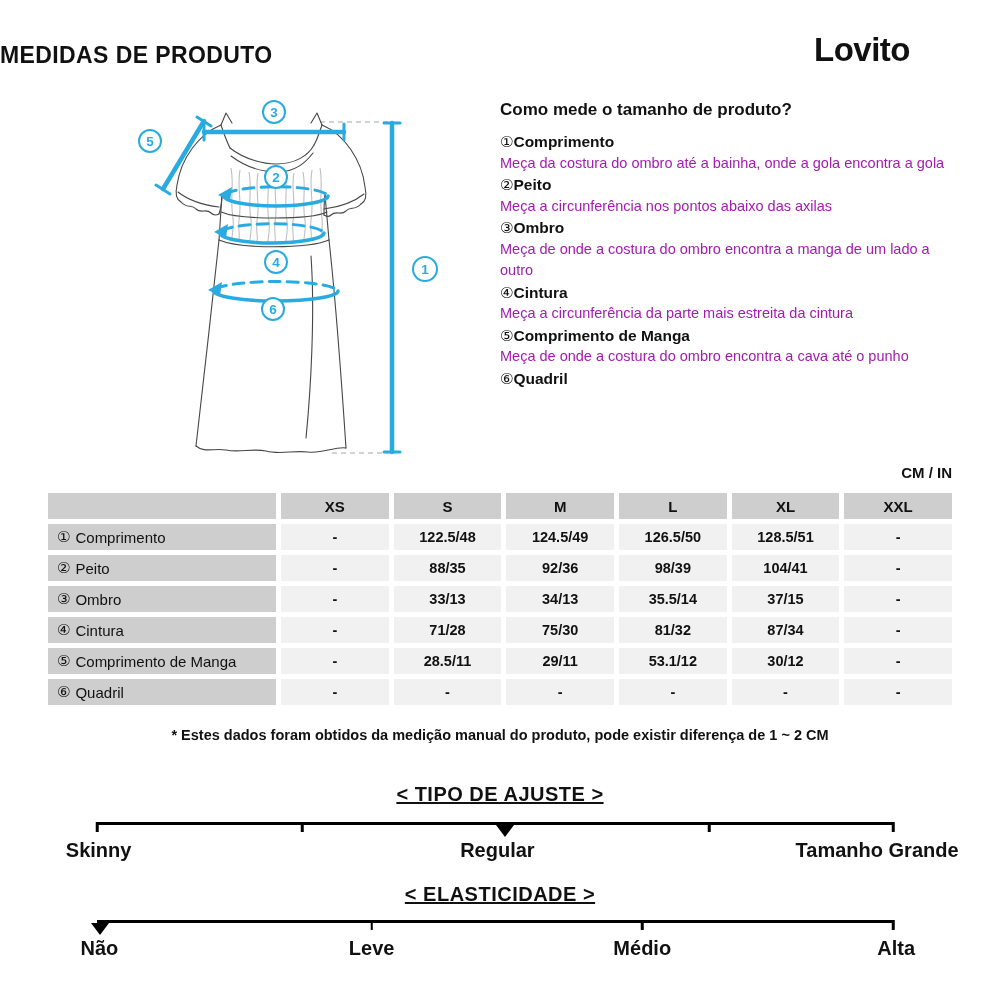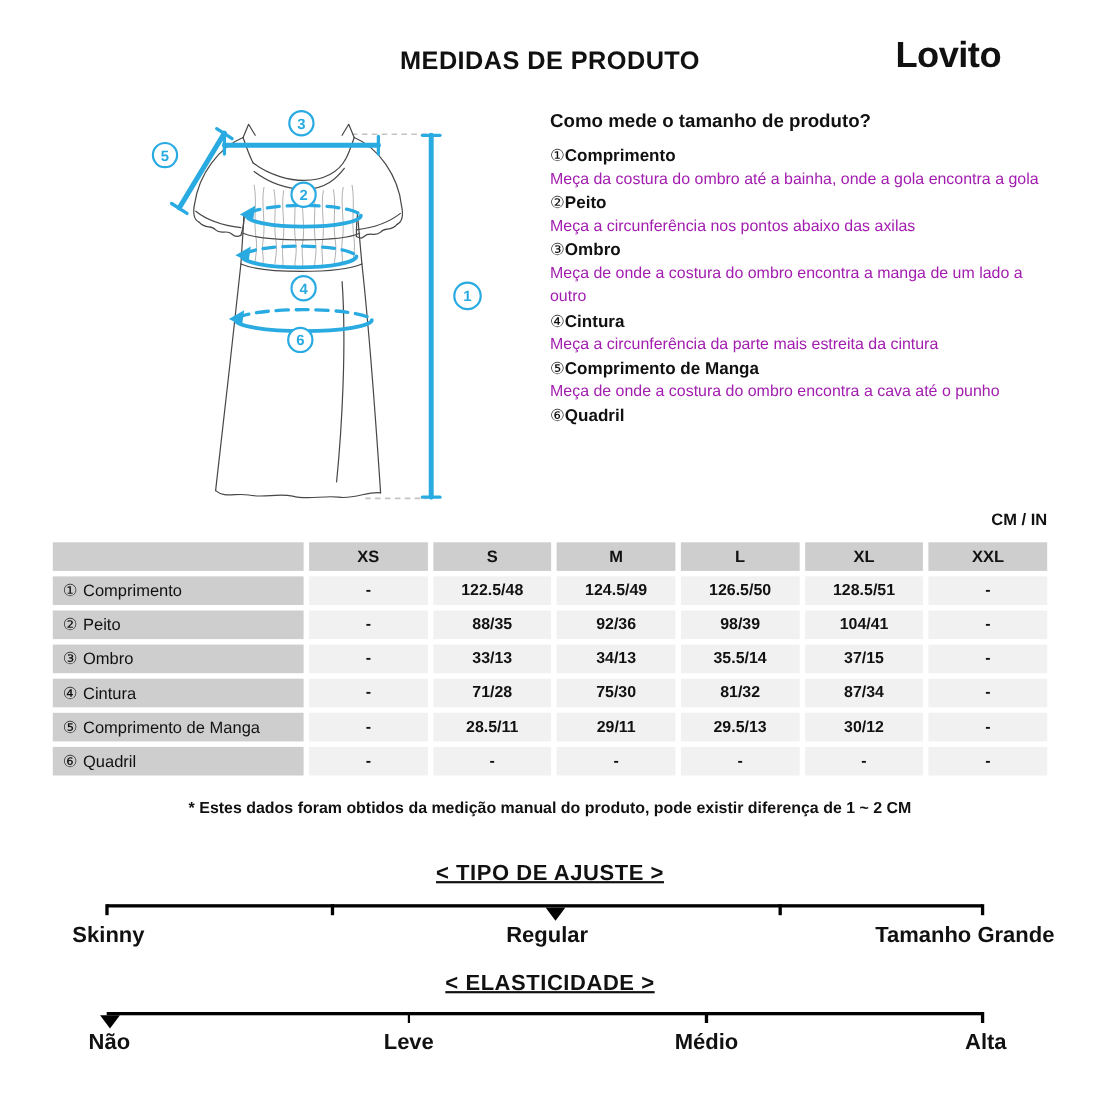--- a/index.html
+++ b/index.html
@@ -4,21 +4,21 @@
 <style>
   html,body{margin:0;padding:0;}
   body{
     width:1000px;height:1000px;position:relative;overflow:hidden;
     background:#ffffff;color:#111;
     font-family:"Liberation Sans","DejaVu Sans",sans-serif;
   }
   .abs{position:absolute;}
 
   
-  .page-title{top:42px;left:0;right:0;text-align:center;font-size:23px;font-weight:800;letter-spacing:.4px;}
+  .page-title{top:42px;left:0;right:0;font-size:23px;font-weight:800;letter-spacing:.4px;}
   .brand{top:31px;right:90px;font-size:33px;font-weight:800;letter-spacing:-.5px;}
 
   
   .diagram{left:100px;top:88px;width:360px;height:380px;}
 
   
   .guide{left:500px;top:100px;width:445px;}
   .g-heading{font-size:17px;font-weight:700;margin-bottom:11px;}
   .g-head{font-size:15.5px;font-weight:700;line-height:21.5px;}
   .g-num{font-weight:400;font-size:15px;}
@@ -227,21 +227,21 @@
   <div class="cell val">87/34</div>
   <div class="cell val">-</div>
 
   <div class="cell rowlabel">
       <span class="g-num">⑤</span>
       <span>Comprimento de Manga</span>
     </div>
   <div class="cell val">-</div>
   <div class="cell val">28.5/11</div>
   <div class="cell val">29/11</div>
-  <div class="cell val">29.5/13</div>
+  <div class="cell val">53.1/12</div>
   <div class="cell val">30/12</div>
   <div class="cell val">-</div>
 
   <div class="cell rowlabel">
       <span class="g-num">⑥</span>
       <span>Quadril</span>
     </div>
   <div class="cell val">-</div>
   <div class="cell val">-</div>
   <div class="cell val">-</div>

